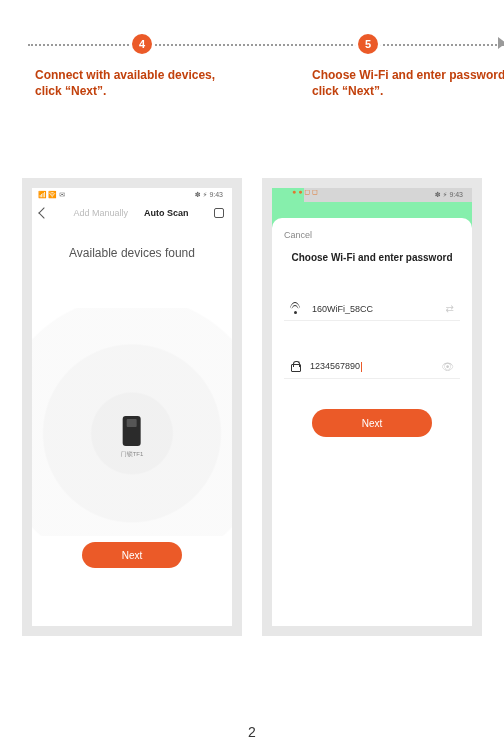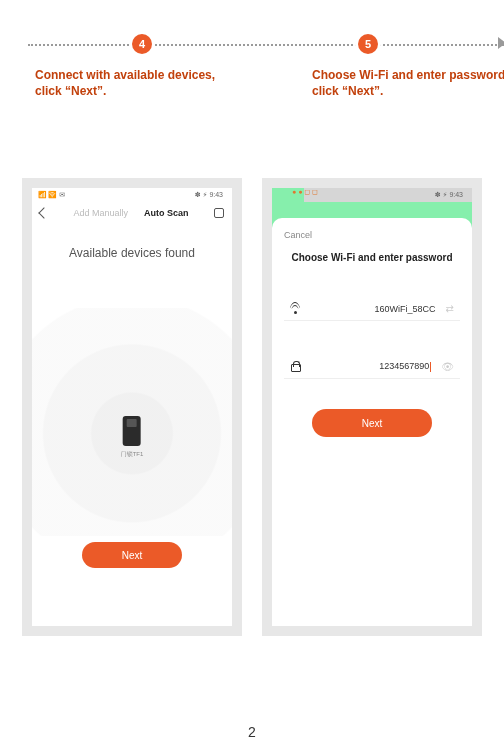--- a/index.html
+++ b/index.html
@@ -179,21 +179,21 @@
   .field{
     margin-top:40px;
     display:flex;align-items:center;
     gap:10px;
     padding:0 6px 6px 6px;
     border-bottom:1px solid #eee;
     font-size:9px;
     color:#333;
   }
   .field + .field{}
-  .field .grow{flex:1;text-align:right;}
+  .field .grow{flex:1;}
   .trail-icon{color:#ccc;font-size:10px;}
   .wifi-icon{width:12px;height:10px;position:relative;}
   .wifi-icon:before{
     content:"";position:absolute;bottom:0;left:4px;width:3px;height:3px;border-radius:50%;background:#333;
   }
   .wifi-icon:after{
     content:"";position:absolute;bottom:-1px;left:-1px;width:12px;height:12px;
     border:1.3px solid #333;border-bottom:none;border-left:none;border-right:none;
     border-radius:50% 50% 0 0/100% 100% 0 0;
     transform:none;

